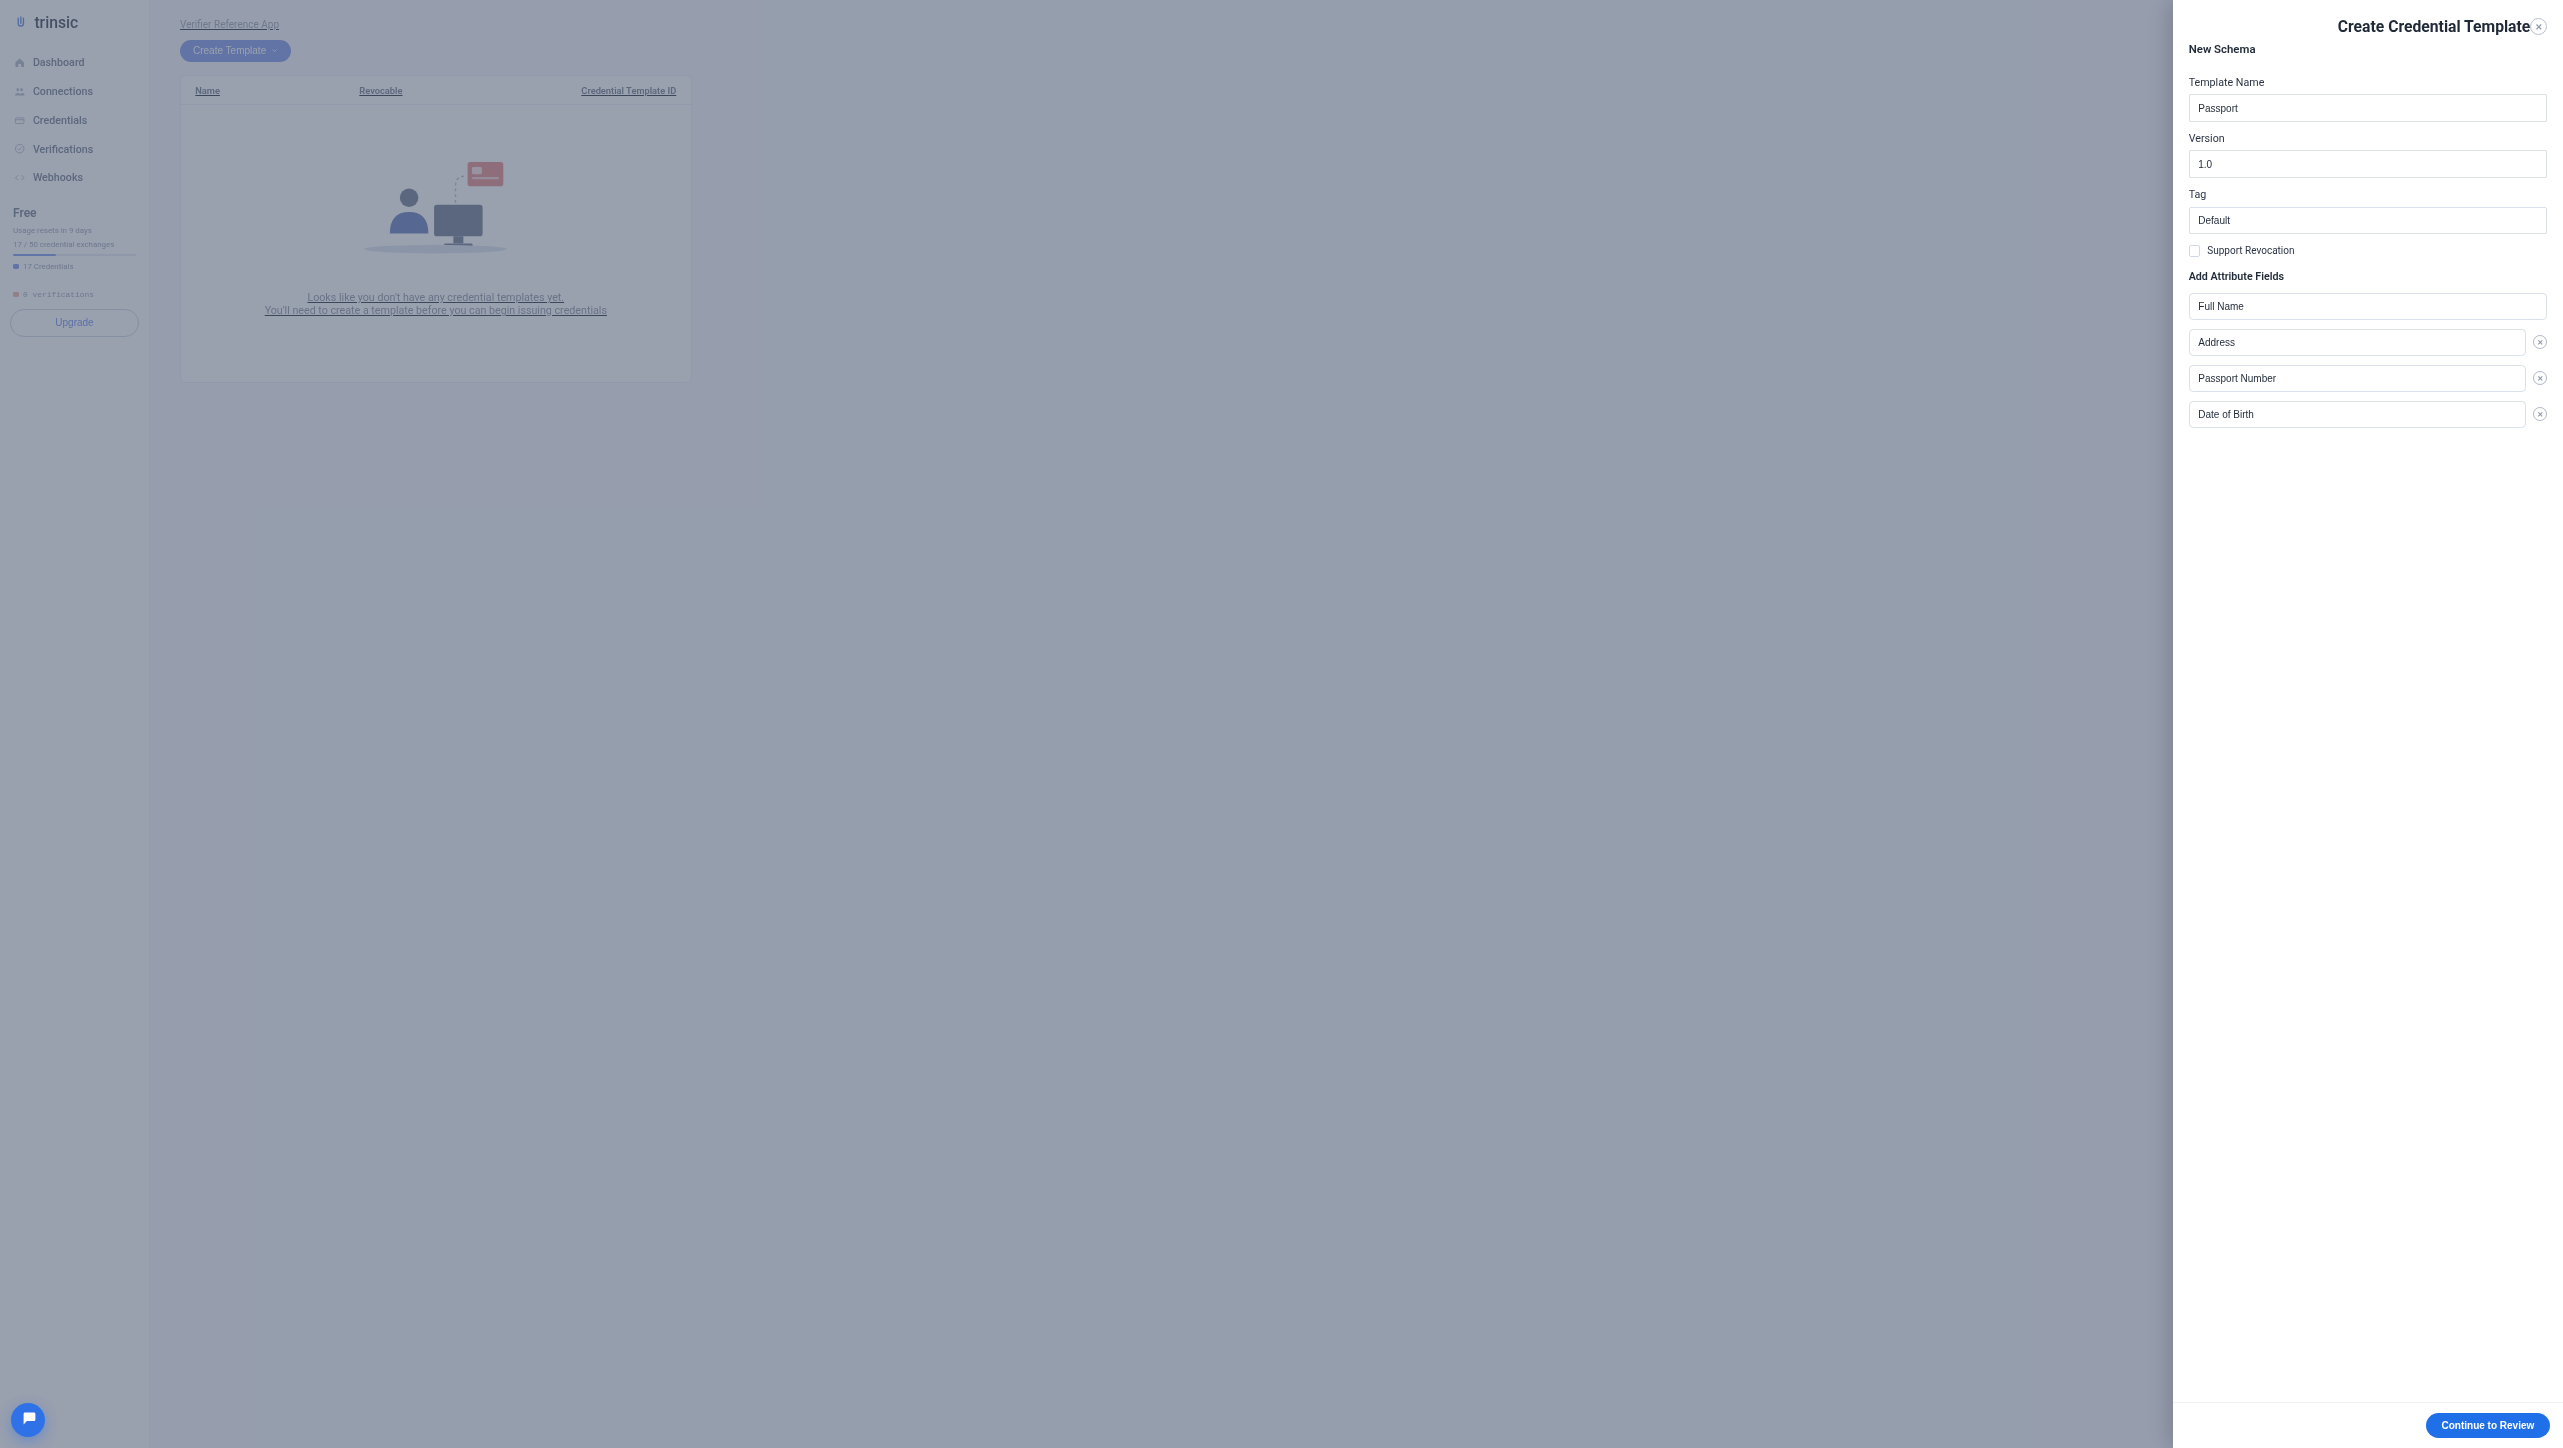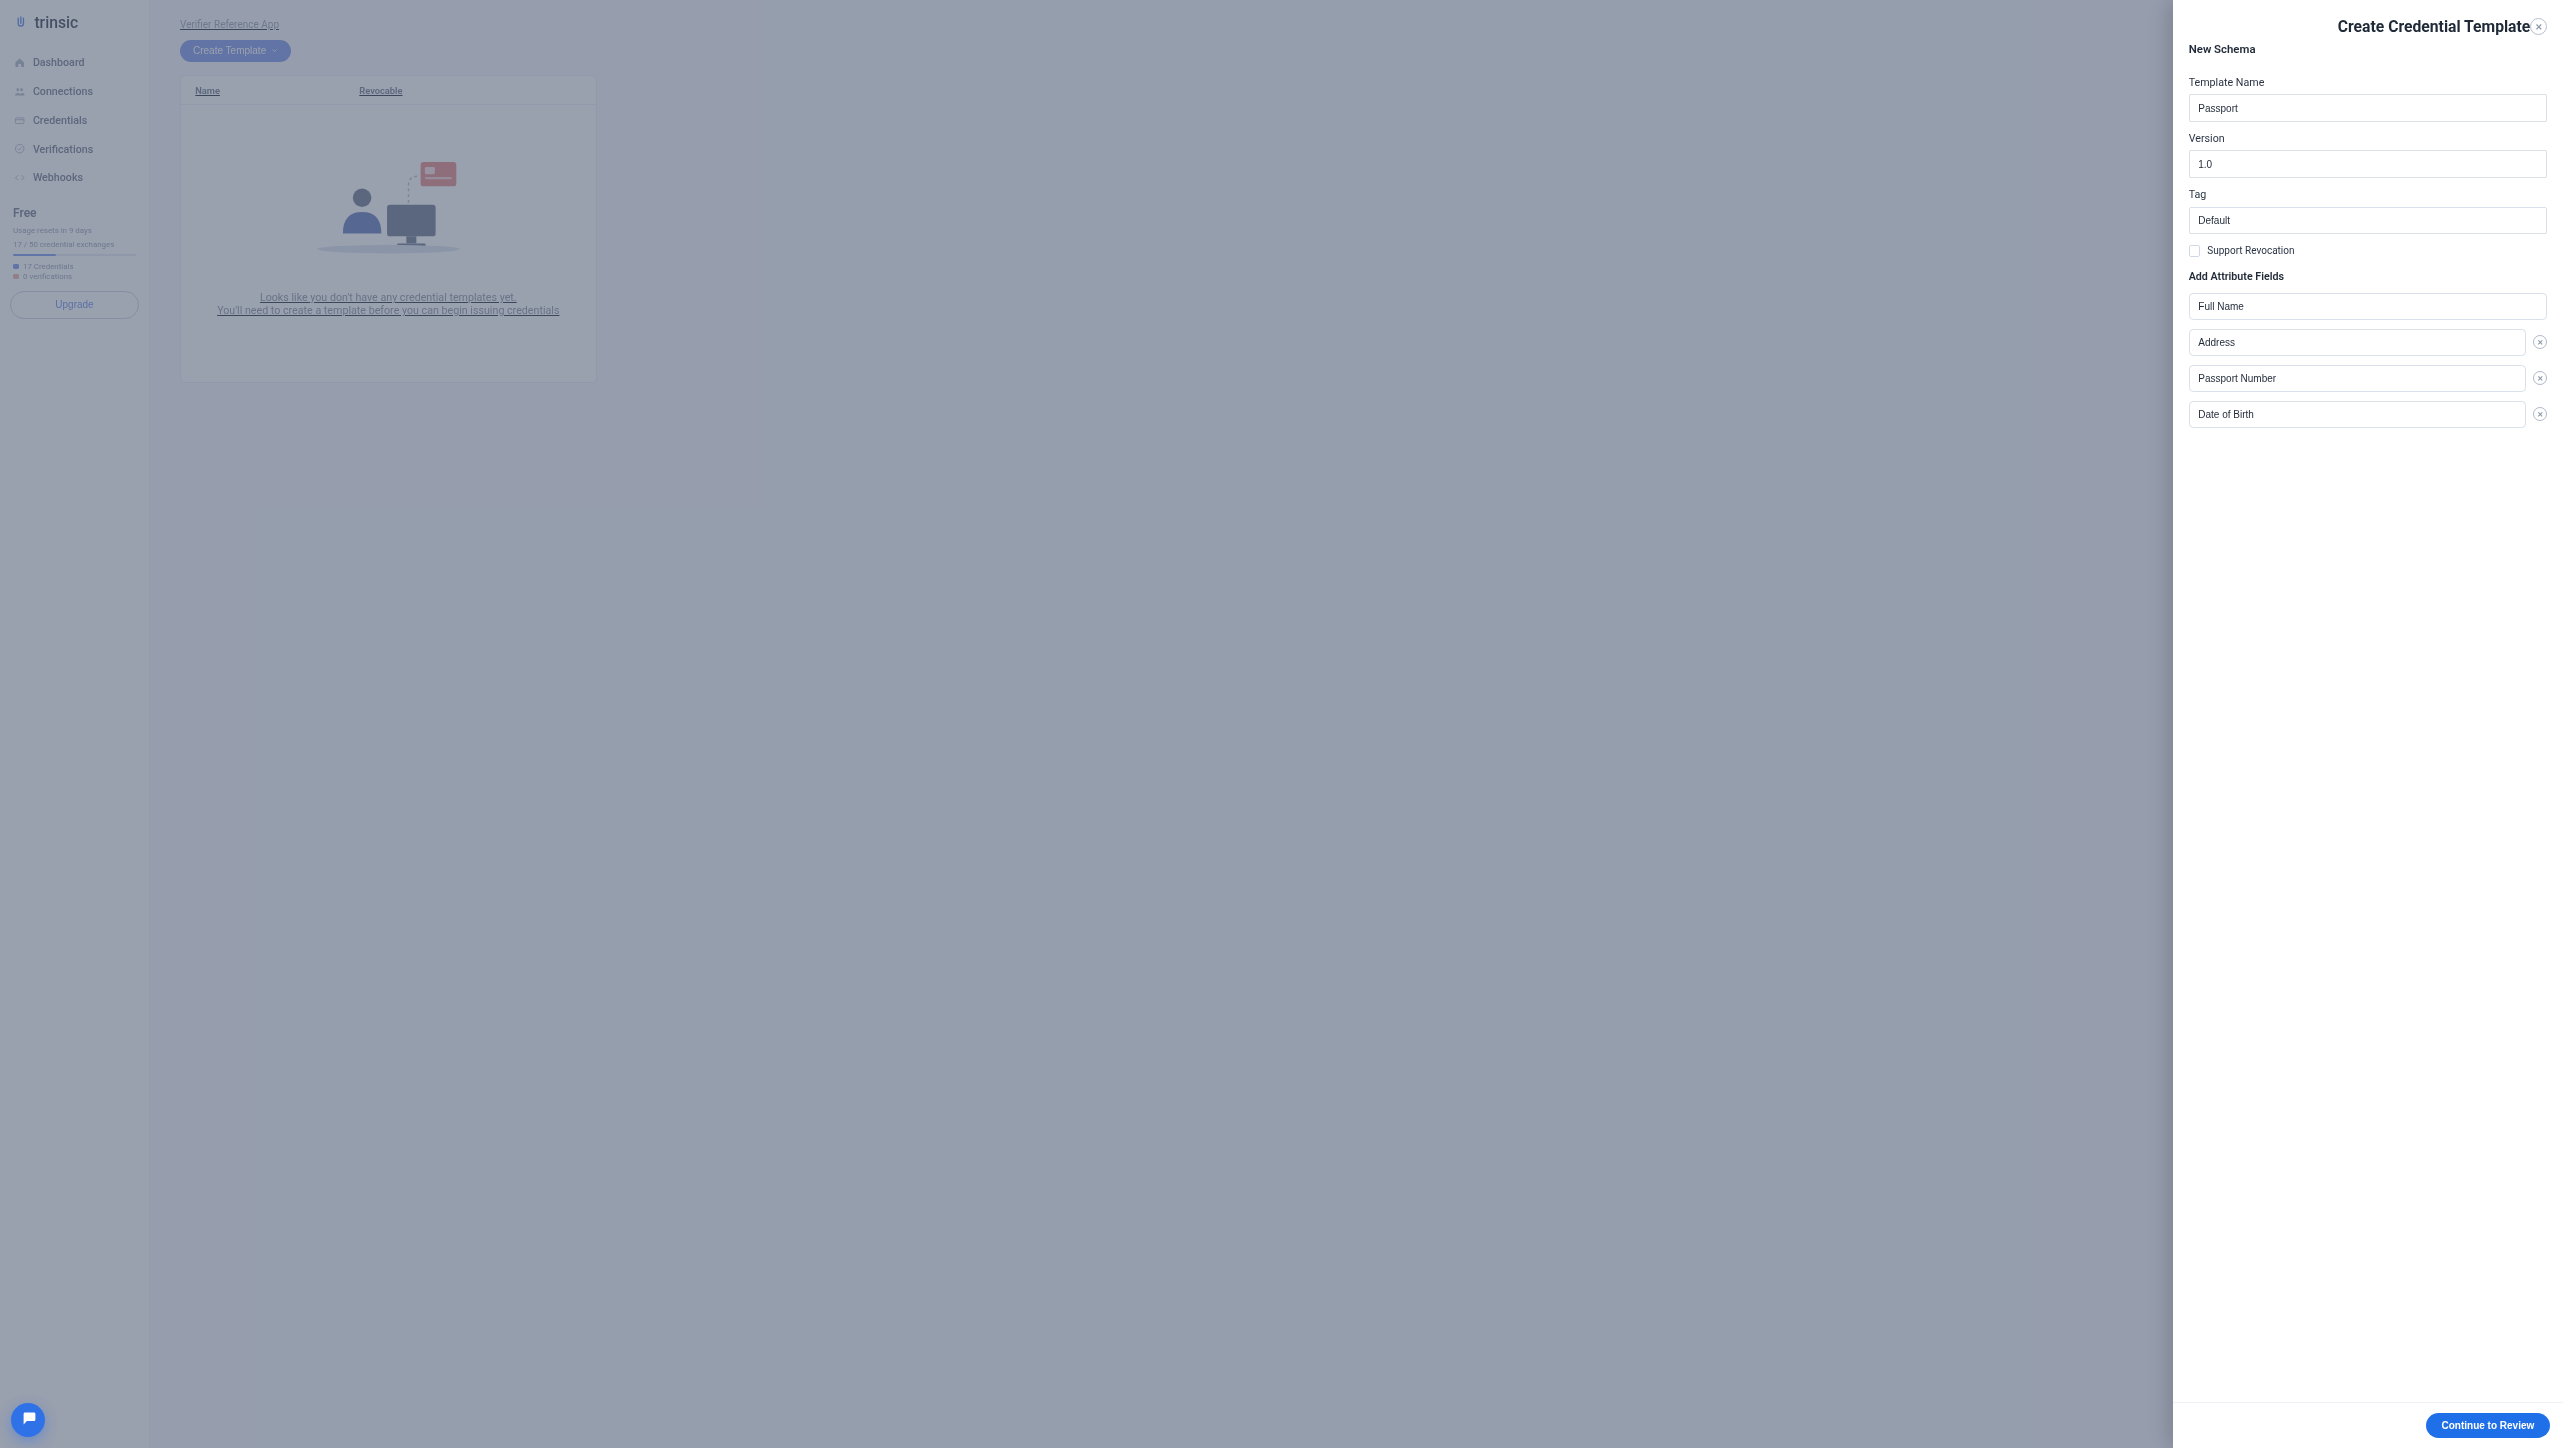--- a/index.html
+++ b/index.html
@@ -221,21 +221,21 @@
       <div class="plan-title">Free</div>
       <div class="plan-sub">Usage resets in 9 days</div>
       <div class="plan-sub" style="margin-top:5.7px;">17 / 50 credential exchanges</div>
       <div class="plan-bar-track">
         <div class="plan-bar-fill"></div>
       </div>
       <div class="plan-stat">
         <span class="dot dot-blue"></span>
         <span>17 Credentials</span>
       </div>
-      <div class="plan-stat" style="margin-top:1px;">
+      <div class="plan-stat" style="margin-top:19px;font-family:Liberation Mono, monospace;">
         <span class="dot dot-red"></span>
         <span>0 verifications</span>
       </div>
     </div>
     <button class="upgrade-btn">Upgrade</button>
   </aside>
 
   <main class="main">
     <div class="topbar"></div>
     <div class="content">
@@ -246,20 +246,21 @@
           <svg width="7.2" height="7.2" viewBox="0 0 24 24" fill="none" stroke="currentColor" stroke-width="3">
               <path d="M6 9l6 6 6-6"></path>
             </svg>
         </span>
       </button>
 
       <div class="card">
         <div class="thead">
           <div class="th-name">Name</div>
           <div class="th-rev">Revocable</div>
+          <div class="th-id">Credential Template ID</div>
         </div>
         <div class="empty-wrap">
           <div class="illus">
             <svg viewBox="0 0 220 140">
               <rect x="155" y="0" width="50" height="34" rx="4" fill="#e57b7b"></rect>
               <rect x="161" y="7" width="14" height="10" rx="2" fill="#fff" opacity="0.75"></rect>
               <rect x="161" y="21" width="38" height="3" rx="1.5" fill="#fff" opacity="0.6"></rect>
               <path d="M150 20 q-12 0 -12 14 v40" stroke="#aeb8c8" stroke-width="2" stroke-dasharray="4 4" fill="none"></path>
               <circle cx="73" cy="50" r="13" fill="#5c6b82"></circle>
               <path d="M60 50 q13 -22 26 0" fill="#5c6b82"></path>

